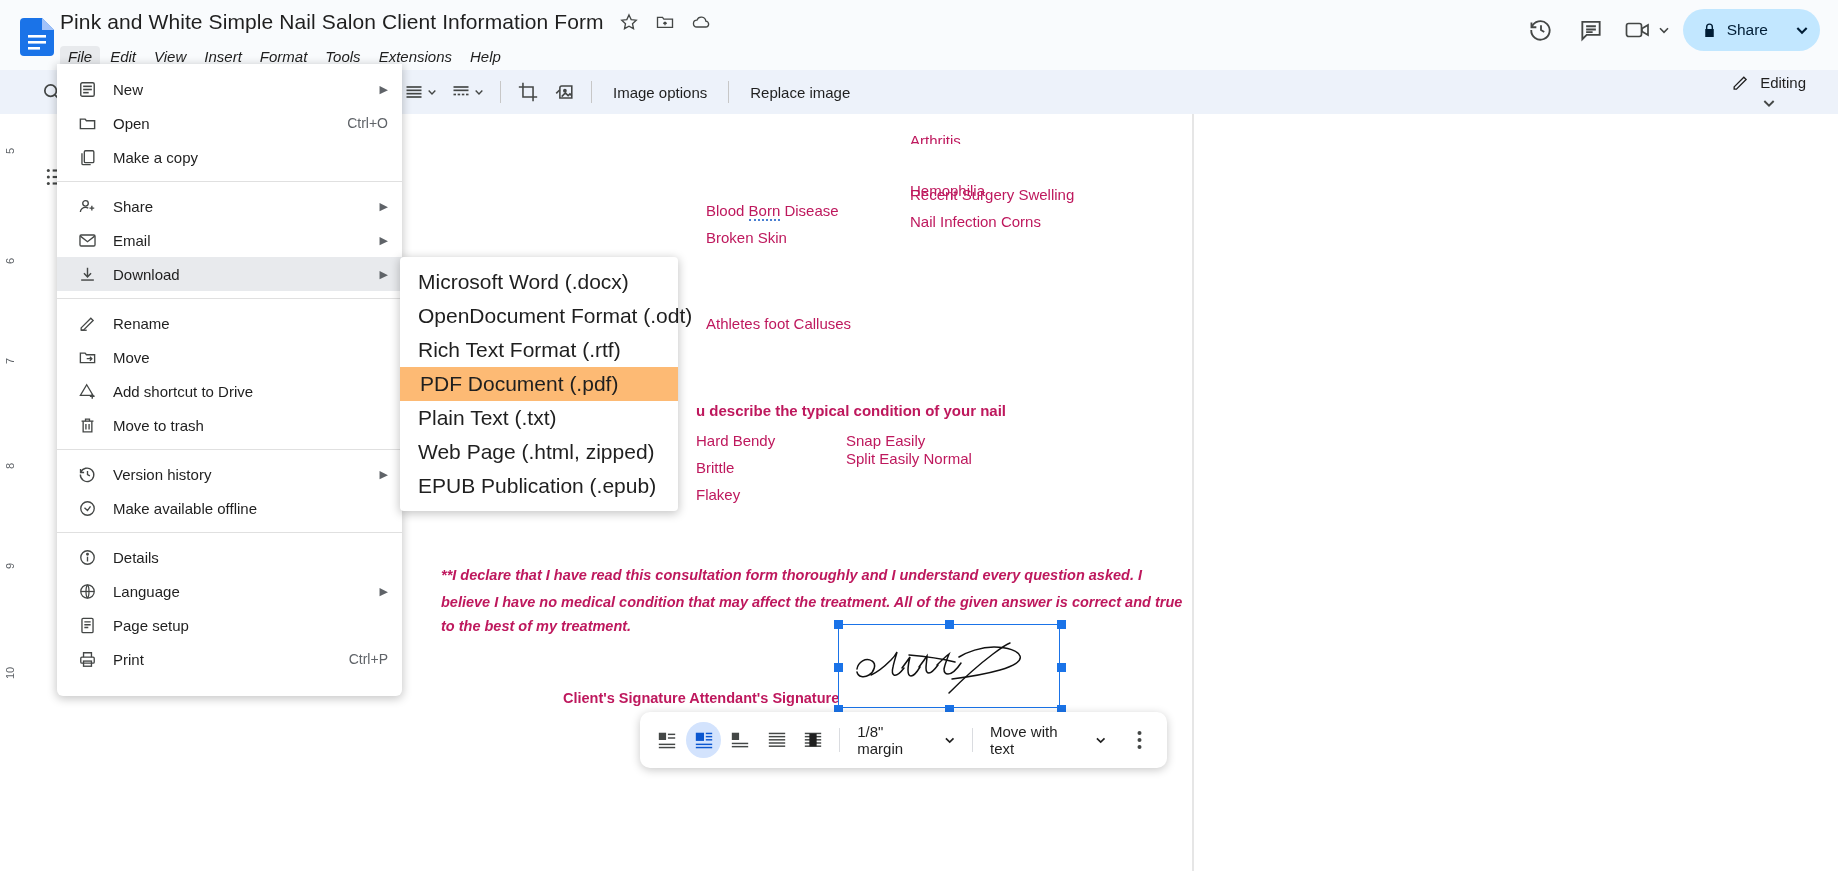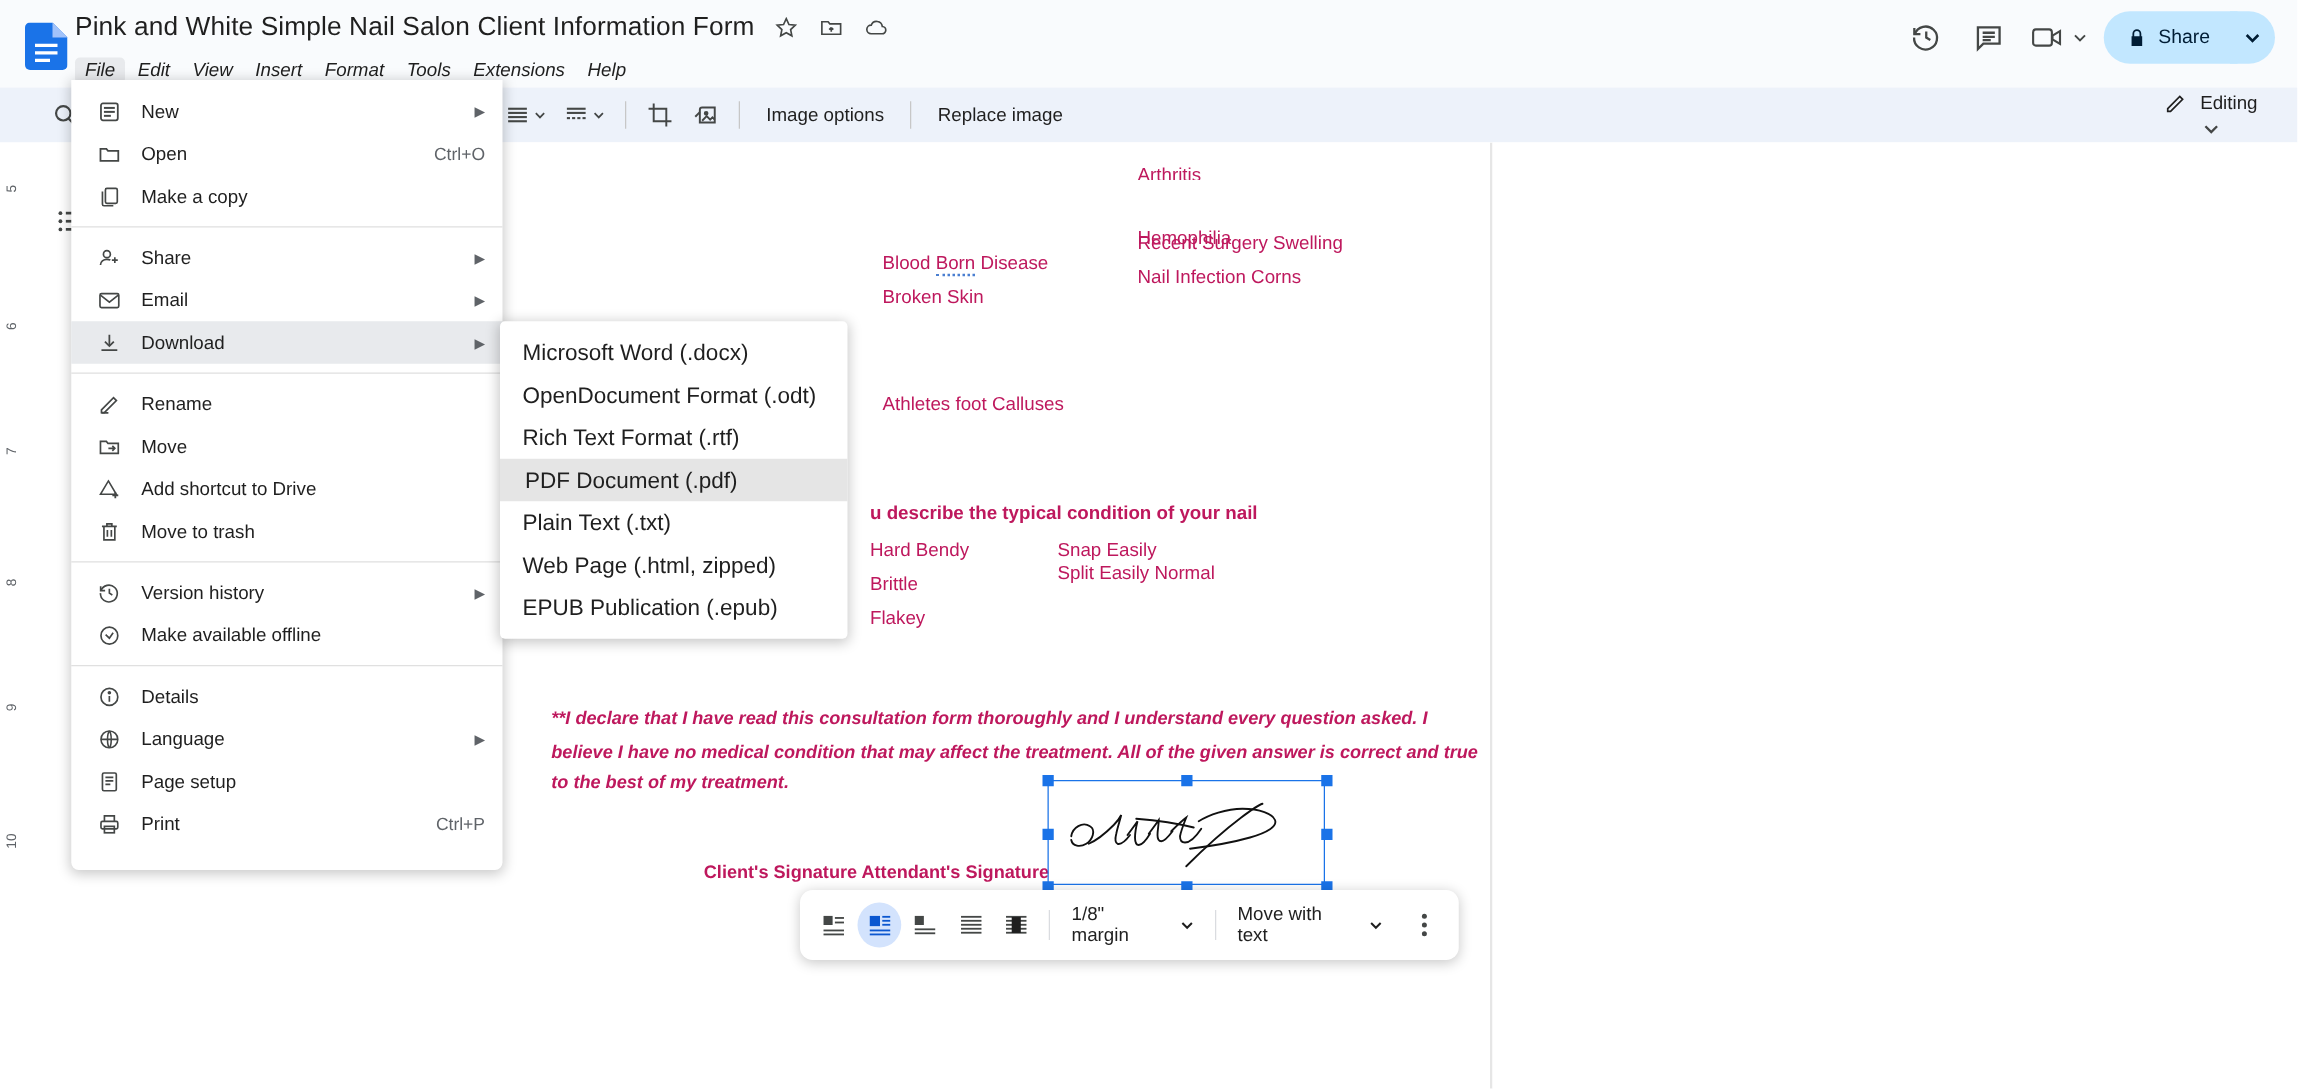--- a/index.html
+++ b/index.html
@@ -81,22 +81,22 @@
   .mi.hl { background: #e8eaed; }
   .mi .ico { width: 24px; height: 24px; margin-right: 14px; display: flex; align-items: center; justify-content: center; color: #444746; flex: none; }
   .mi .lbl { flex: 1; white-space: nowrap; }
   .mi .accel { color: #5f6368; font-size: 14px; margin-left: 16px; }
   .mi .arrow { margin-left: 16px; color: #5f6368; font-size: 11px; }
   .msep { height: 1px; background: #e0e0e0; margin: 7px 0; }
 
   
   .submenu { position: absolute; left: 400px; top: 257px; width: 278px; background: #fff;
     border-radius: 4px; box-shadow: 0 2px 10px 1px rgba(0,0,0,.22); padding: 8px 0; z-index: 50; }
-  .smi { height: 34px; display: flex; align-items: center; padding: 0 18px; font-size: 18px; color: #1f1f1f; cursor: pointer; white-space: nowrap; }
-  .smi.hl { background: #e5e5e5; padding-left: 20px; }
+  .smi { height: 34px; display: flex; align-items: center; padding: 0 18px; font-size: 21px; color: #1f1f1f; cursor: pointer; white-space: nowrap; }
+  .smi.hl { background: #fdba74; padding-left: 20px; }
 
   svg { display: block; }
 </style>
 </head>
 <body>
 <div id="app">
 
 <div class="topbar">
 
   <div class="doc-icon">

